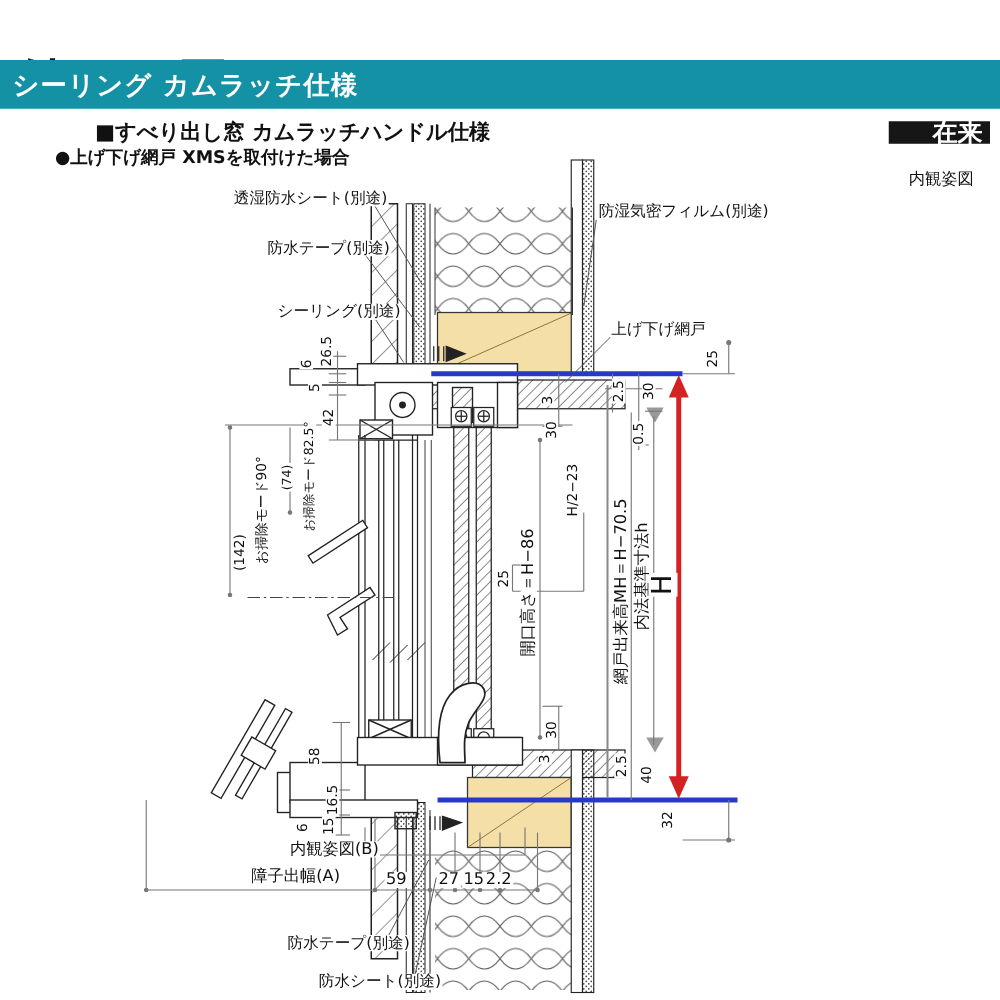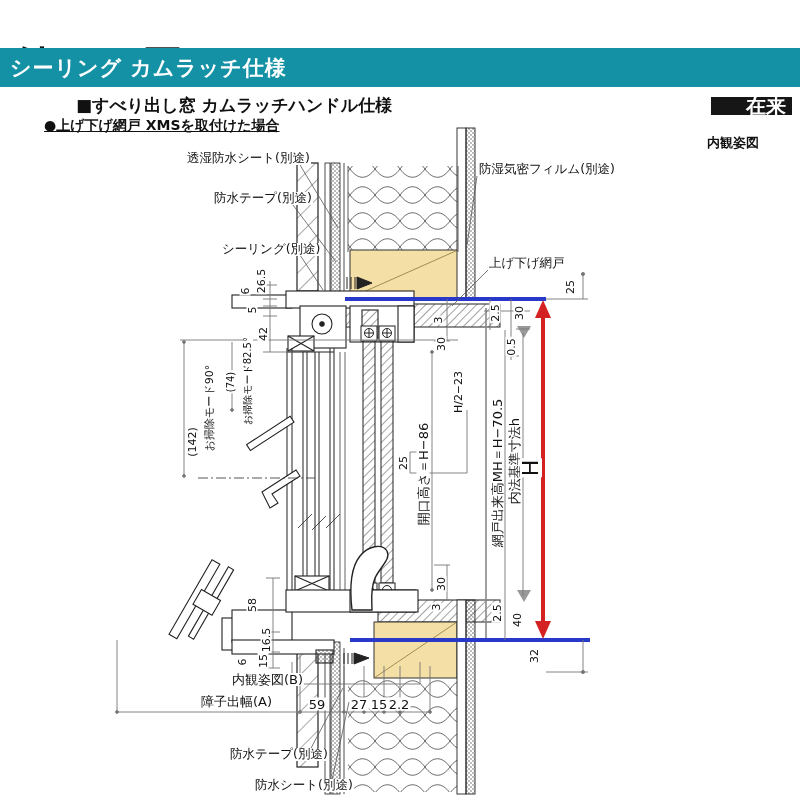--- a/index.html
+++ b/index.html
@@ -6,24 +6,24 @@
   body{
     width:800px;height:800px;position:relative;overflow:hidden;
     background:#fff;font-family:"DejaVu Sans","Liberation Sans",sans-serif;color:#111;
   }
   
   .page-title{position:absolute;left:15px;top:2px;font-size:40px;font-weight:900;letter-spacing:2px;margin-top:36px;}
   .banner{position:absolute;left:0;top:48px;width:800px;height:39px;background:#1591A5;
           display:flex;align-items:center;}
   .banner span{color:#fff;font-weight:bold;font-size:21px;padding-left:10px;letter-spacing:1px;}
   .subtitle{position:absolute;left:28px;top:94px;font-size:17px;font-weight:bold;margin-left:48px;}
-  .subnote{position:absolute;left:44px;top:117px;font-size:14px;font-weight:bold;text-decoration:underline;}
+  .subnote{position:absolute;left:44px;top:117px;font-size:14px;font-weight:bold;}
   .badge{position:absolute;left:711px;top:97px;width:52px;height:18px;background:#161616;color:#fff;
          font-size:20px;font-weight:bold;display:flex;align-items:center;justify-content:center;padding-left:29px;}
-  .badge-caption{position:absolute;left:707px;top:134px;font-size:13px;font-weight:bold;}
+  .badge-caption{position:absolute;left:727px;top:134px;font-size:13px;}
   
   .lbl{position:absolute;font-size:12.5px;line-height:1;white-space:nowrap;background:#fff;padding:0 1px;}
   .ctr{transform:translate(-50%,-50%);}
   .rot{transform:translate(-50%,-50%) rotate(-90deg);}
   .s11{font-size:11px;} .s10{font-size:10px;} .s13{font-size:13px;}
   .big{font-size:22px;font-weight:500;}
   svg{position:absolute;left:0;top:0;}
 </style>
 </head>
 <body>

